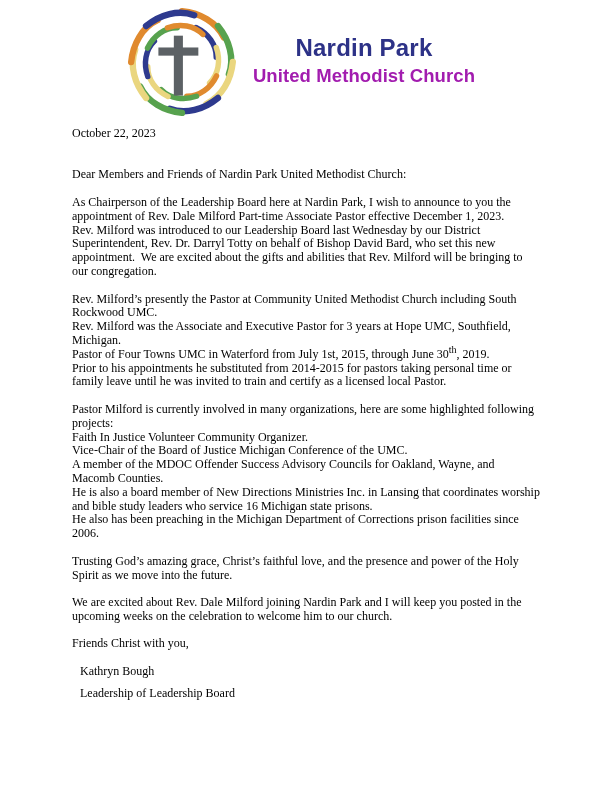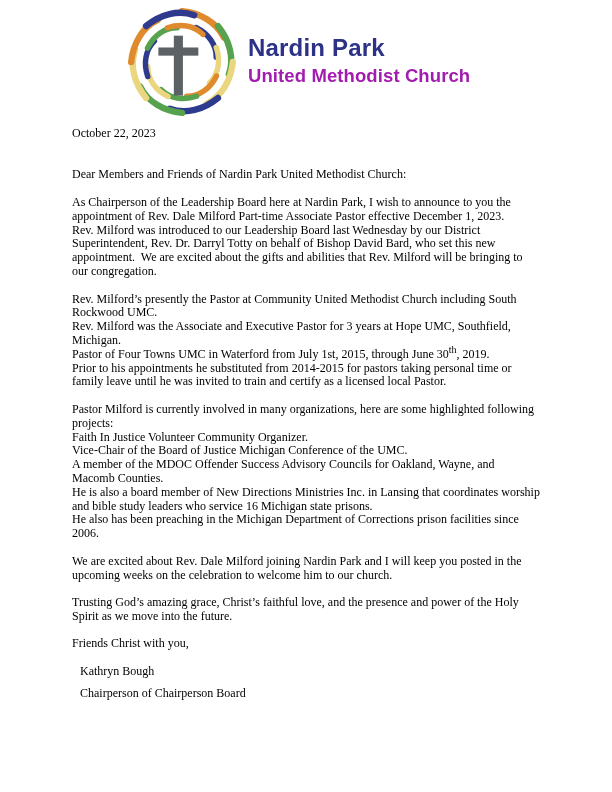--- a/index.html
+++ b/index.html
@@ -8,21 +8,22 @@
     width:612px; height:792px;
     background:#ffffff;
     overflow:hidden;
     font-family:"Liberation Serif", serif;
     color:#000000;
   }
   
   .header { position:absolute; top:0; left:0; width:612px; height:122px; }
   .logo-swirl { position:absolute; left:117px; top:3px; }
   .titles {
-    position:absolute; left:248px; top:35px; width:244px;
+    position:absolute; left:242px; top:35px; width:244px;
+    text-align:center;
     font-family:"Liberation Sans", sans-serif;
     font-weight:bold;
     line-height:1.05;
   }
   .title-main  { font-size:24px; letter-spacing:0.2px; }
   .title-sub   { font-size:18.5px; margin-top:6px; letter-spacing:0.1px; }
   
   .letter {
     position:absolute; left:72px; top:127px; width:488px;
     font-size:12px; line-height:13.8px;
@@ -68,23 +69,23 @@
     </div>
   </div>
 
   <div class="letter">
     <p class="date">October 22, 2023</p>
     <p>Dear Members and Friends of Nardin Park United Methodist Church:</p>
     <div id="letter-body">
         <p class="para">As Chairperson of the Leadership Board here at Nardin Park, I wish to announce to you the<br>appointment of Rev. Dale Milford Part-time Associate Pastor effective December 1, 2023.<br>Rev. Milford was introduced to our Leadership Board last Wednesday by our District<br>Superintendent, Rev. Dr. Darryl Totty on behalf of Bishop David Bard, who set this new<br>appointment.  We are excited about the gifts and abilities that Rev. Milford will be bringing to<br>our congregation.</p>
         <p class="para">Rev. Milford’s presently the Pastor at Community United Methodist Church including South<br>Rockwood UMC.<br>Rev. Milford was the Associate and Executive Pastor for 3 years at Hope UMC, Southfield,<br>Michigan.<br>Pastor of Four Towns UMC in Waterford from July 1st, 2015, through June 30<sup>th</sup>, 2019.<br>Prior to his appointments he substituted from 2014-2015 for pastors taking personal time or<br>family leave until he was invited to train and certify as a licensed local Pastor.</p>
         <p class="para">Pastor Milford is currently involved in many organizations, here are some highlighted following<br>projects:<br>Faith In Justice Volunteer Community Organizer.<br>Vice-Chair of the Board of Justice Michigan Conference of the UMC.<br>A member of the MDOC Offender Success Advisory Councils for Oakland, Wayne, and<br>Macomb Counties.<br>He is also a board member of New Directions Ministries Inc. in Lansing that coordinates worship<br>and bible study leaders who service 16 Michigan state prisons.<br>He also has been preaching in the Michigan Department of Corrections prison facilities since<br>2006.</p>
+        <p class="para">Trusting God’s amazing grace, Christ’s faithful love, and the presence and power of the Holy<br>Spirit as we move into the future.</p>
         <p class="para">We are excited about Rev. Dale Milford joining Nardin Park and I will keep you posted in the<br>upcoming weeks on the celebration to welcome him to our church.</p>
-        <p class="para">Trusting God’s amazing grace, Christ’s faithful love, and the presence and power of the Holy<br>Spirit as we move into the future.</p>
       </div>
     <p>Friends Christ with you,</p>
     <div class="sig">
       <p>Kathryn Bough</p>
-      <p>Chairperson of Chairperson Board</p>
+      <p>Leadership of Leadership Board</p>
     </div>
   </div>
 
 </div>
 
 </body></html>

